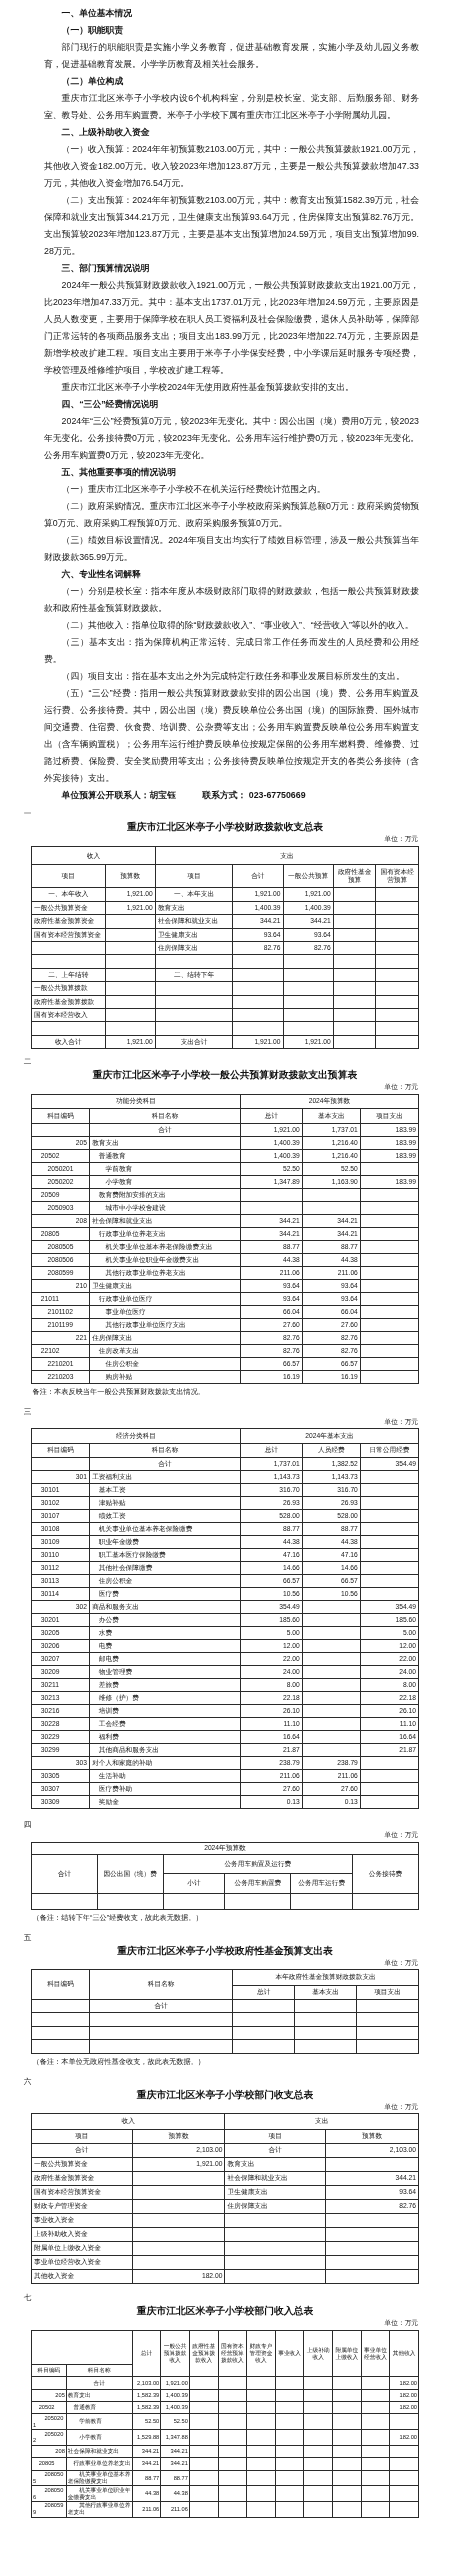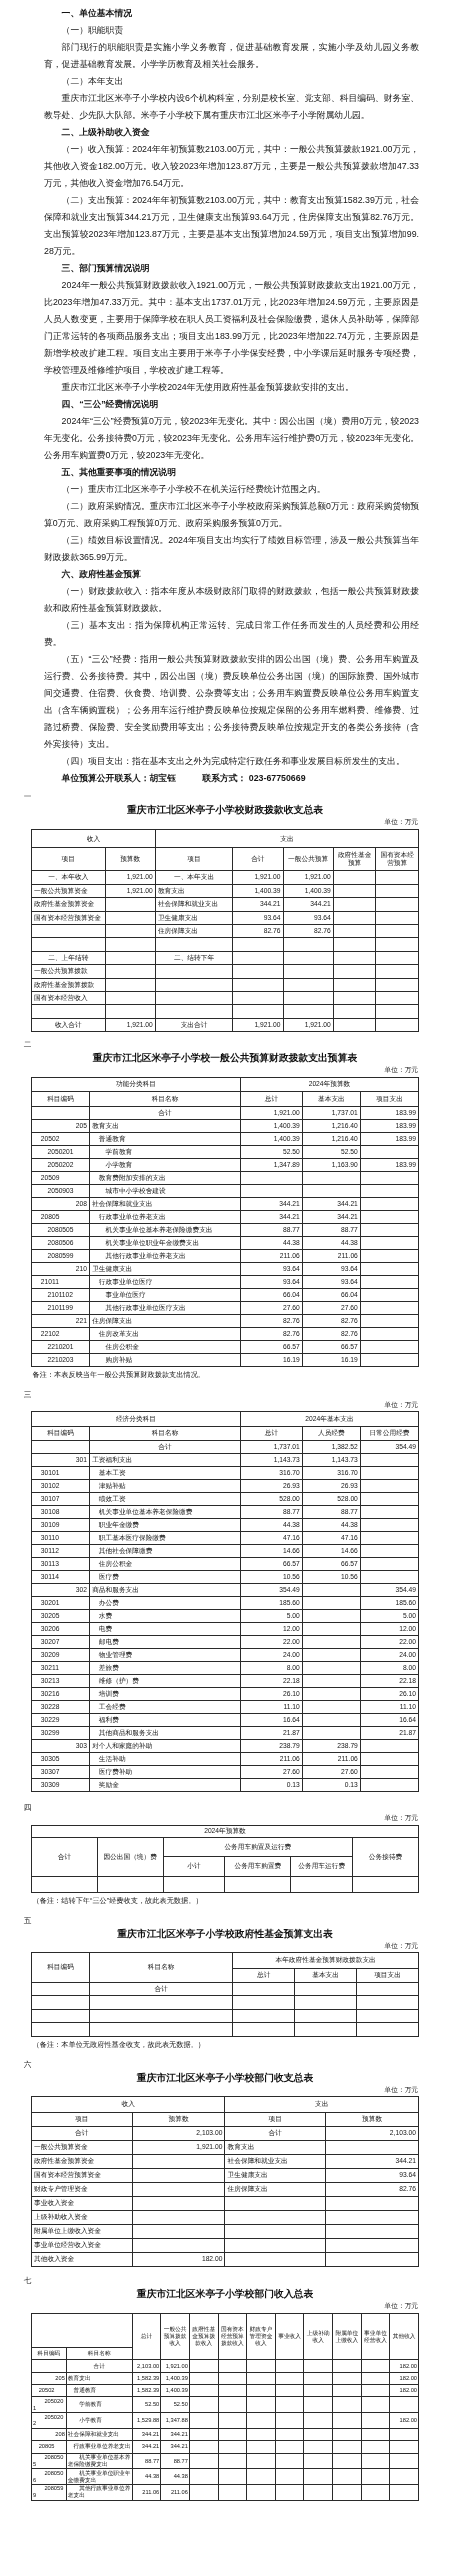--- a/index.html
+++ b/index.html
@@ -1,21 +1,21 @@
 <!DOCTYPE html>
 <html style="font-size:8.2px"><head>
 <meta charset="utf-8">
 <style>
   html,body{margin:0;padding:0;background:#fff;}
   body{width:463px;min-height:3297px;font-family:"Liberation Sans","DejaVu Sans",sans-serif;color:#141414;}
   .page{box-sizing:border-box;width:463px;min-height:3297px;padding:5.2px 44px 10.3px 44px;background:#fff;position:relative;}
   
   #text-section p{margin:0;font-size:8.8px;line-height:17px;text-indent:2em;text-align:justify;word-break:break-all;}
   #text-section p.h{font-weight:bold;}
-  #text-section p.sub{font-weight:normal;}
+  #text-section p.sub{font-weight:bold;}
   #text-section p.contact{font-weight:bold;}
   
   .tblock{margin-left:-13px;width:388px;}
   .marker{font-size:7.7px;color:#222;margin:0 0 1px -7.2px;}
   .tbl-title{text-align:center;font-size:9.8px;font-weight:bold;margin:2.1px 0 1px 0;color:#111;}
   .tbl-unit{text-align:right;font-size:6.7px;margin:0 1px 1.5px 0;}
   table{border-collapse:collapse;width:100%;table-layout:fixed;}
   td,th{border:0.5px solid #2a2a2a;font-size:6.7px;font-weight:normal;padding:0.5px 2.1px;vertical-align:middle;overflow:hidden;white-space:pre-wrap;word-break:break-all;line-height:1.25;}
   table.otbl{border:1px solid #2a2a2a;}
   th.hd{text-align:center;}
@@ -25,39 +25,40 @@
   .tbl-note{font-size:7.2px;margin:3.6px 0 0 1.5px;}
 </style>
 </head>
 <body>
 
 <div class="page">
   <section id="text-section">
       <p class="h">一、单位基本情况</p>
       <p class="sub">（一）职能职责</p>
       <p class="p">部门现行的职能职责是实施小学义务教育，促进基础教育发展，实施小学及幼儿园义务教育，促进基础教育发展。小学学历教育及相关社会服务。</p>
-      <p class="sub">（二）本年支出</p>
-      <p class="p">重庆市江北区米亭子小学校内设6个机构科室，分别是校长室、党支部、科目编码、财务室、教导处、少先队大队部。米亭子小学校下属有重庆市江北区米亭子小学附属幼儿园。</p>
+      <p class="sub">（二）单位构成</p>
+      <p class="p">重庆市江北区米亭子小学校内设6个机构科室，分别是校长室、党支部、后勤服务部、财务室、教导处、公务用车购置费。米亭子小学校下属有重庆市江北区米亭子小学附属幼儿园。</p>
       <p class="h">二、上级补助收入资金</p>
       <p class="p">（一）收入预算：2024年年初预算数2103.00万元，其中：一般公共预算拨款1921.00万元，其他收入资金182.00万元。收入较2023年增加123.87万元，主要是一般公共预算拨款增加47.33万元，其他收入资金增加76.54万元。</p>
       <p class="p">（二）支出预算：2024年年初预算数2103.00万元，其中：教育支出预算1582.39万元，社会保障和就业支出预算344.21万元，卫生健康支出预算93.64万元，住房保障支出预算82.76万元。支出预算较2023年增加123.87万元，主要是基本支出预算增加24.59万元，项目支出预算增加99.28万元。</p>
       <p class="h">三、部门预算情况说明</p>
       <p class="p">2024年一般公共预算财政拨款收入1921.00万元，一般公共预算财政拨款支出1921.00万元，比2023年增加47.33万元。其中：基本支出1737.01万元，比2023年增加24.59万元，主要原因是人员人数变更，主要用于保障学校在职人员工资福利及社会保险缴费，退休人员补助等，保障部门正常运转的各项商品服务支出；项目支出183.99万元，比2023年增加22.74万元，主要原因是新增学校改扩建工程。项目支出主要用于米亭子小学保安经费，中小学课后延时服务专项经费，学校管理及维修维护项目，学校改扩建工程等。</p>
       <p class="p">重庆市江北区米亭子小学校2024年无使用政府性基金预算拨款安排的支出。</p>
       <p class="h">四、“三公”经费情况说明</p>
       <p class="p">2024年“三公”经费预算0万元，较2023年无变化。其中：因公出国（境）费用0万元，较2023年无变化。公务接待费0万元，较2023年无变化。公务用车运行维护费0万元，较2023年无变化。公务用车购置费0万元，较2023年无变化。</p>
       <p class="h">五、其他重要事项的情况说明</p>
       <p class="p">（一）重庆市江北区米亭子小学校不在机关运行经费统计范围之内。</p>
       <p class="p">（二）政府采购情况。重庆市江北区米亭子小学校政府采购预算总额0万元：政府采购货物预算0万元、政府采购工程预算0万元、政府采购服务预算0万元。</p>
       <p class="p">（三）绩效目标设置情况。2024年项目支出均实行了绩效目标管理，涉及一般公共预算当年财政拨款365.99万元。</p>
-      <p class="h">六、政府性基金预算</p>
-      <p class="p">（一）财政拨款收入：指本年度从本级财政部门取得的财政拨款，包括一般公共预算财政拨款和政府性基金预算财政拨款。</p>
+      <p class="h">六、专业性名词解释</p>
+      <p class="p">（一）分别是校长室：指本年度从本级财政部门取得的财政拨款，包括一般公共预算财政拨款和政府性基金预算财政拨款。</p>
+      <p class="p">（二）其他收入：指单位取得的除“财政拨款收入”、“事业收入”、“经营收入”等以外的收入。</p>
       <p class="p">（三）基本支出：指为保障机构正常运转、完成日常工作任务而发生的人员经费和公用经费。</p>
+      <p class="p">（四）项目支出：指在基本支出之外为完成特定行政任务和事业发展目标所发生的支出。</p>
       <p class="p">（五）“三公”经费：指用一般公共预算财政拨款安排的因公出国（境）费、公务用车购置及运行费、公务接待费。其中，因公出国（境）费反映单位公务出国（境）的国际旅费、国外城市间交通费、住宿费、伙食费、培训费、公杂费等支出；公务用车购置费反映单位公务用车购置支出（含车辆购置税）；公务用车运行维护费反映单位按规定保留的公务用车燃料费、维修费、过路过桥费、保险费、安全奖励费用等支出；公务接待费反映单位按规定开支的各类公务接待（含外宾接待）支出。</p>
-      <p class="p">（四）项目支出：指在基本支出之外为完成特定行政任务和事业发展目标所发生的支出。</p>
       <p class="contact">单位预算公开联系人：胡宝钰　　　联系方式： 023-67750669</p>
     </section>
   <section id="tables-section">
       <div class="tblock" style="margin-top: 5.2px;">
         <div class="marker">一</div>
         <div class="tbl-title">重庆市江北区米亭子小学校财政拨款收支总表</div>
         <div class="tbl-unit">单位：万元</div>
         <table class="otbl">
           <colgroup>
             <col style="width: 19%;">

